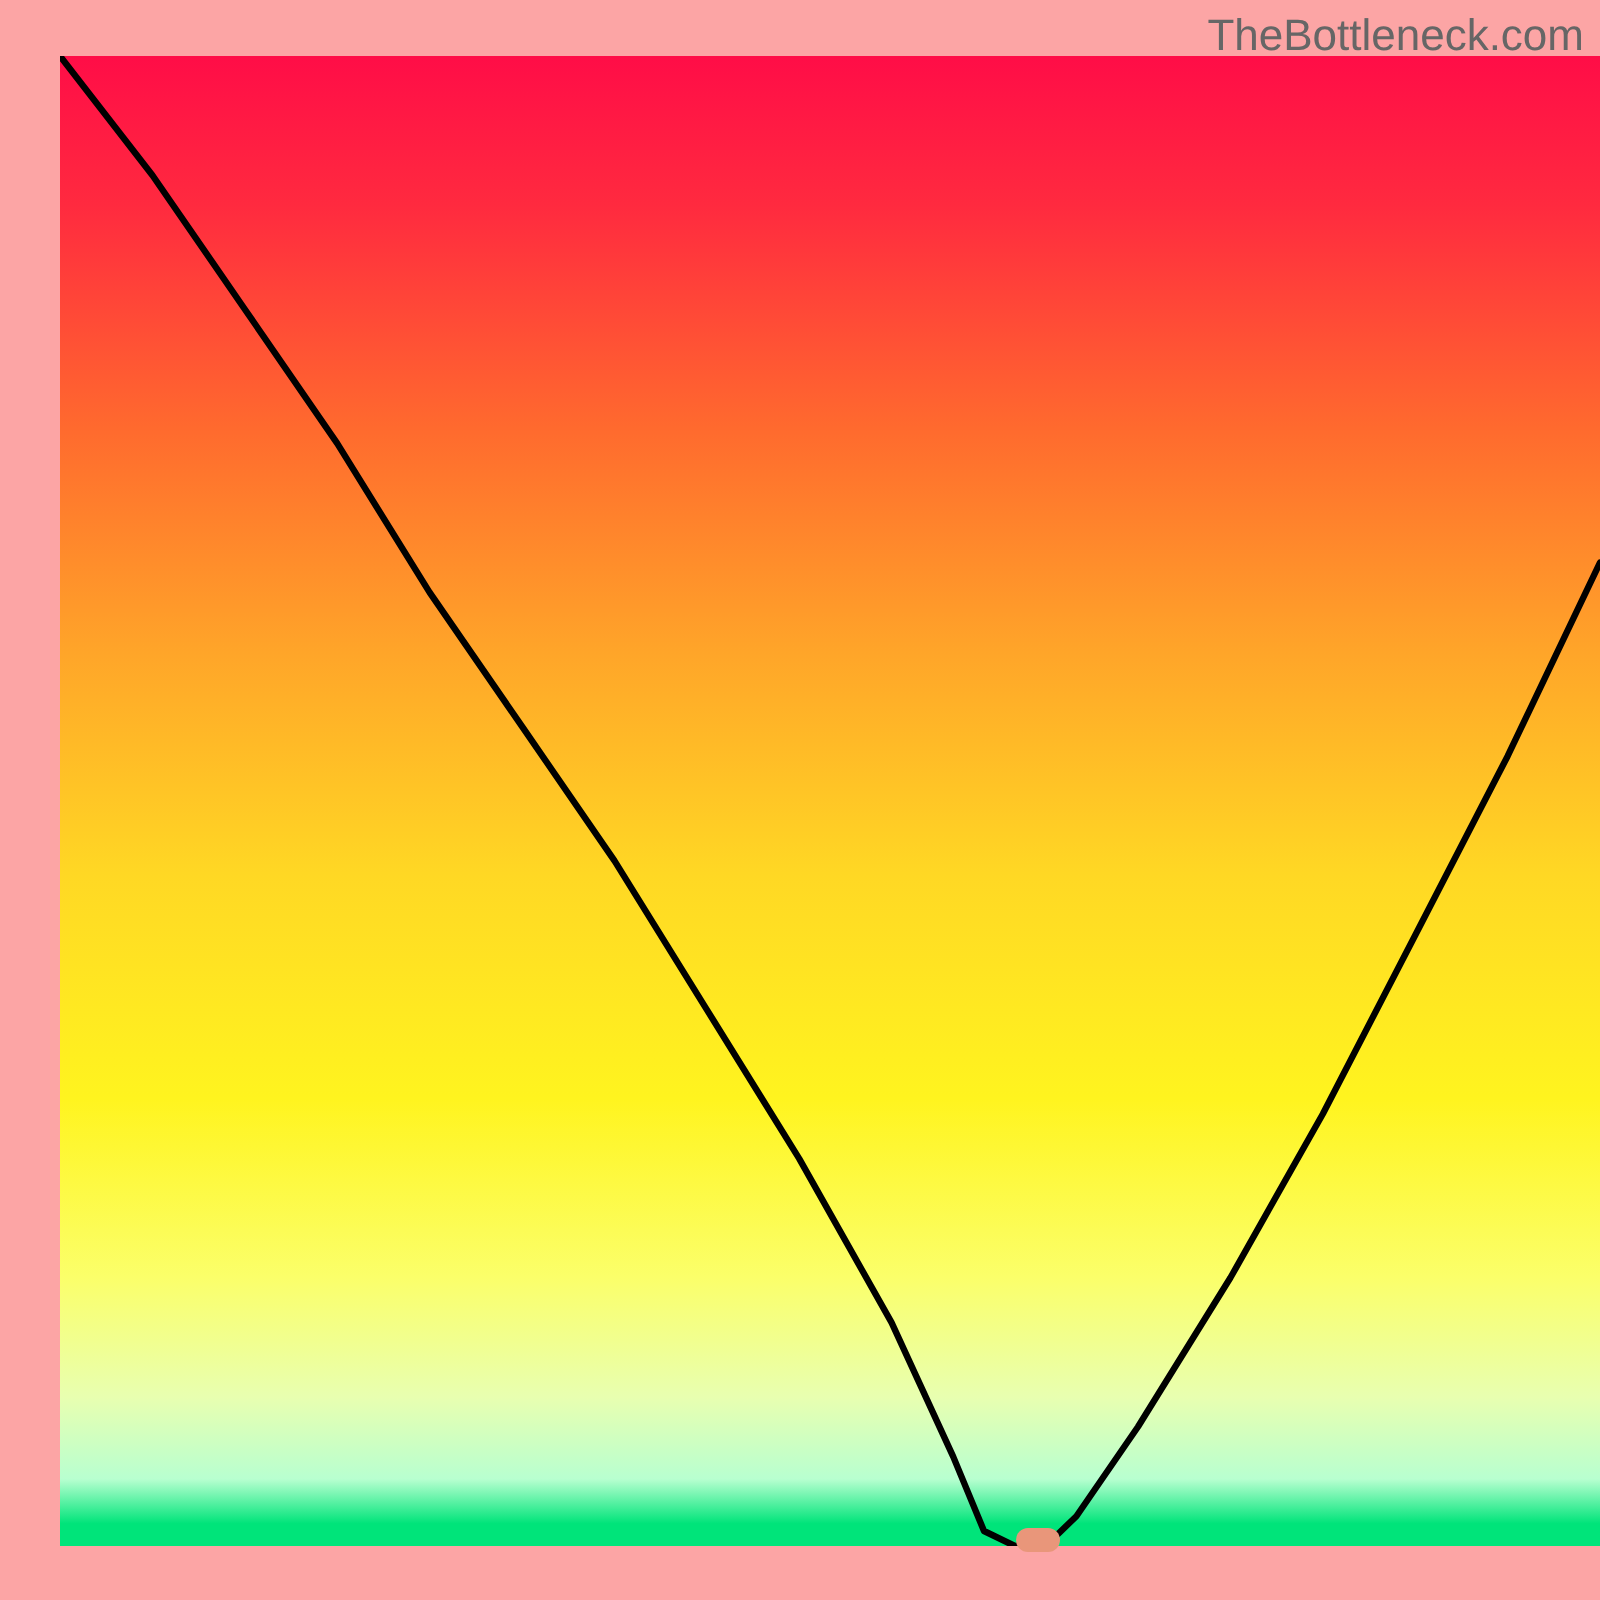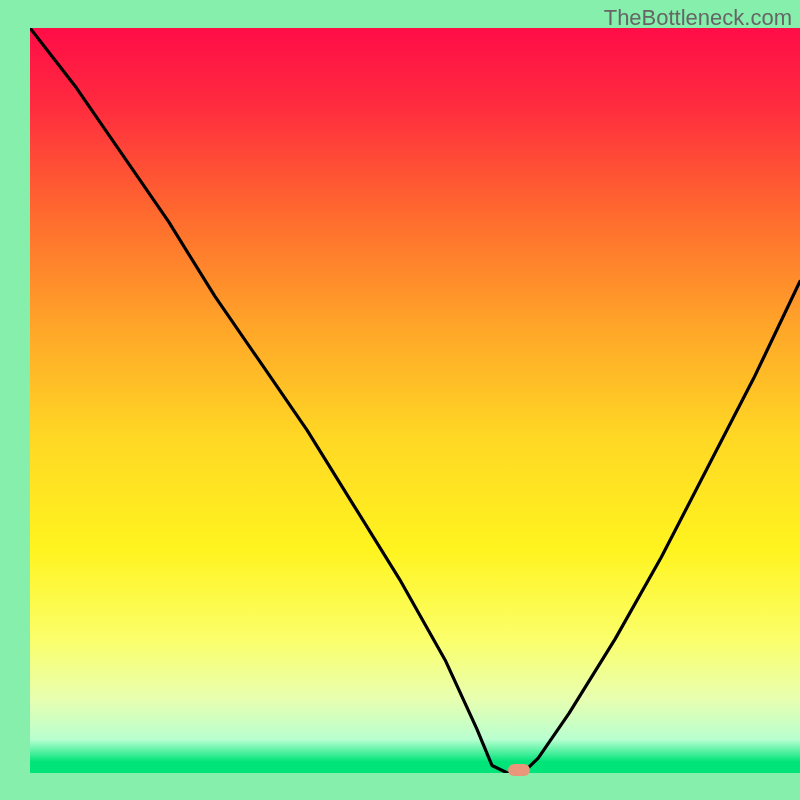--- a/index.html
+++ b/index.html
@@ -7,21 +7,21 @@
     padding: 0;
     width: 800px;
     height: 800px;
     background: #000;
     overflow: hidden;
   }
   .chart-container {
     position: relative;
     width: 800px;
     height: 800px;
-    background: #86efac;
+    background: #fca5a5;
   }
   .watermark {
     position: absolute;
     top: 5px;
     right: 8px;
     color: #666;
     font-family: Arial, sans-serif;
     font-size: 22px;
     z-index: 20;
   }

